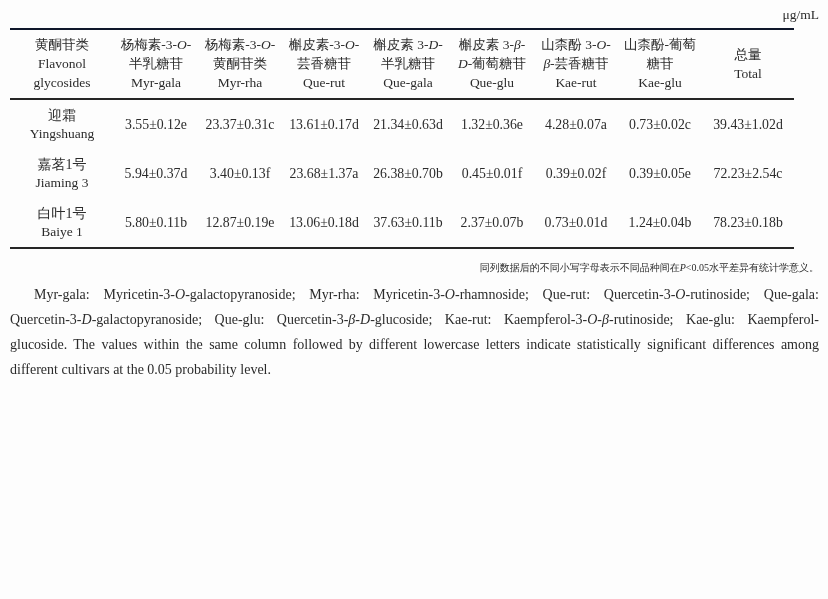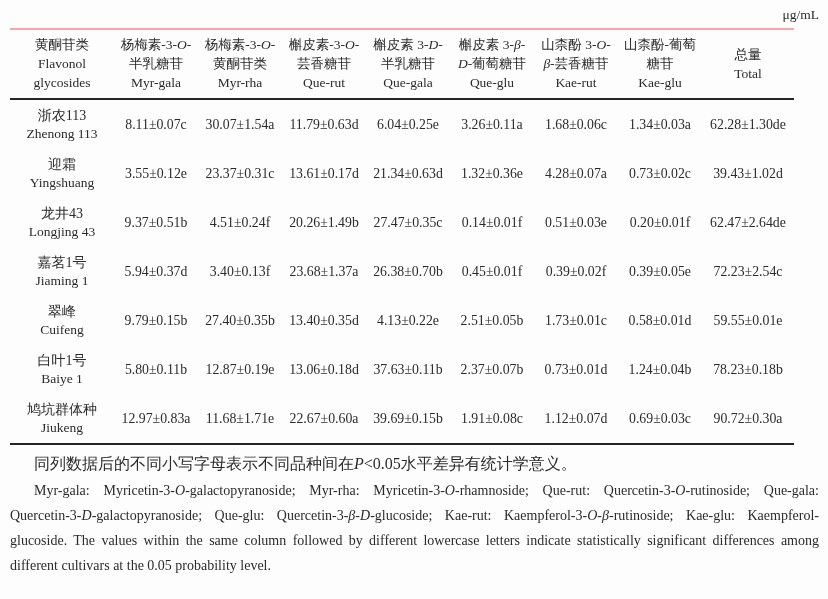--- a/index.html
+++ b/index.html
@@ -8,40 +8,40 @@
     background:#fdfdfd;color:#2b2b2b;
     font-family:"Liberation Serif","DejaVu Serif",serif;
     padding:5px 9px 7px 10px;overflow:hidden;position:relative;
   }
   .unit{
     text-align:right;font-size:13.5px;height:23px;line-height:20px;
     padding-right:0px;color:#2b2b2b;
   }
   table.maintable{
     border-collapse:collapse;table-layout:fixed;width:784px;
-    border-top:2px solid #fca5a5;border-bottom:2px solid #262626;
+    border-top:2px solid #0f172a;border-bottom:2px solid #262626;
   }
   thead th{
     border-bottom:2px solid #262626;
     font-weight:normal;font-size:13.5px;vertical-align:middle;
     padding:5px 0 6px 0;
   }
   thead th .hl{line-height:19px;text-align:center;white-space:nowrap;}
   tbody td{vertical-align:middle;}
   td.rowlabel{text-align:center;padding:2px 0;}
   td.rowlabel .zh{font-size:14px;line-height:19px;white-space:nowrap;}
   td.rowlabel .en{font-size:13.5px;line-height:18px;white-space:nowrap;}
   td.val{
     text-align:center;font-size:13.8px;height:47px;white-space:nowrap;
   }
   tr.tall td.val{height:56px;}
   i{font-style:italic;}
   .footnotes{margin-top:7px;}
   .fn-zh{
-    margin:0;font-size:16px;line-height:24px;text-indent:24px;
+    margin:0;font-size:10px;line-height:24px;text-indent:24px;text-align:right;
   }
   .fn-en{
     margin:2px 0 0 0;font-size:14px;line-height:25px;
     text-indent:24px;text-align:justify;
   }
 </style>
 </head>
 <body>
 
 <div class="page">
@@ -103,116 +103,60 @@
           </th>
           <th>
             <div class="hl">总量</div>
             <div class="hl">Total</div>
           </th>
         </tr>
     </thead>
     <tbody id="body-rows">
         <tr>
           <td class="rowlabel">
-            <div class="zh">浙农113</div>
-            <div class="en">Zhenong 113</div>
-          </td>
-          <td class="val">8.11±0.07c</td>
-          <td class="val">30.07±1.54a</td>
-          <td class="val">11.79±0.63d</td>
-          <td class="val">6.04±0.25e</td>
-          <td class="val">3.26±0.11a</td>
-          <td class="val">1.68±0.06c</td>
-          <td class="val">1.34±0.03a</td>
-          <td class="val">62.28±1.30de</td>
-        </tr>
-        <tr>
-          <td class="rowlabel">
             <div class="zh">迎霜</div>
             <div class="en">Yingshuang</div>
           </td>
           <td class="val">3.55±0.12e</td>
           <td class="val">23.37±0.31c</td>
           <td class="val">13.61±0.17d</td>
           <td class="val">21.34±0.63d</td>
           <td class="val">1.32±0.36e</td>
           <td class="val">4.28±0.07a</td>
           <td class="val">0.73±0.02c</td>
           <td class="val">39.43±1.02d</td>
         </tr>
         <tr>
           <td class="rowlabel">
-            <div class="zh">龙井43</div>
-            <div class="en">Longjing 43</div>
-          </td>
-          <td class="val">9.37±0.51b</td>
-          <td class="val">4.51±0.24f</td>
-          <td class="val">20.26±1.49b</td>
-          <td class="val">27.47±0.35c</td>
-          <td class="val">0.14±0.01f</td>
-          <td class="val">0.51±0.03e</td>
-          <td class="val">0.20±0.01f</td>
-          <td class="val">62.47±2.64de</td>
-        </tr>
-        <tr>
-          <td class="rowlabel">
             <div class="zh">嘉茗1号</div>
-            <div class="en">Jiaming 1</div>
+            <div class="en">Jiaming 3</div>
           </td>
           <td class="val">5.94±0.37d</td>
           <td class="val">3.40±0.13f</td>
           <td class="val">23.68±1.37a</td>
           <td class="val">26.38±0.70b</td>
           <td class="val">0.45±0.01f</td>
           <td class="val">0.39±0.02f</td>
           <td class="val">0.39±0.05e</td>
           <td class="val">72.23±2.54c</td>
-        </tr>
-        <tr>
-          <td class="rowlabel">
-            <div class="zh">翠峰</div>
-            <div class="en">Cuifeng</div>
-          </td>
-          <td class="val">9.79±0.15b</td>
-          <td class="val">27.40±0.35b</td>
-          <td class="val">13.40±0.35d</td>
-          <td class="val">4.13±0.22e</td>
-          <td class="val">2.51±0.05b</td>
-          <td class="val">1.73±0.01c</td>
-          <td class="val">0.58±0.01d</td>
-          <td class="val">59.55±0.01e</td>
         </tr>
         <tr>
           <td class="rowlabel">
             <div class="zh">白叶1号</div>
             <div class="en">Baiye 1</div>
           </td>
           <td class="val">5.80±0.11b</td>
           <td class="val">12.87±0.19e</td>
           <td class="val">13.06±0.18d</td>
           <td class="val">37.63±0.11b</td>
           <td class="val">2.37±0.07b</td>
           <td class="val">0.73±0.01d</td>
           <td class="val">1.24±0.04b</td>
           <td class="val">78.23±0.18b</td>
         </tr>
-        <tr>
-          <td class="rowlabel">
-            <div class="zh">鸠坑群体种</div>
-            <div class="en">Jiukeng</div>
-          </td>
-          <td class="val">12.97±0.83a</td>
-          <td class="val">11.68±1.71e</td>
-          <td class="val">22.67±0.60a</td>
-          <td class="val">39.69±0.15b</td>
-          <td class="val">1.91±0.08c</td>
-          <td class="val">1.12±0.07d</td>
-          <td class="val">0.69±0.03c</td>
-          <td class="val">90.72±0.30a</td>
-        </tr>
       </tbody>
   </table>
 
   <div class="footnotes">
     <p class="fn-zh">同列数据后的不同小写字母表示不同品种间在<i>P</i>&lt;0.05水平差异有统计学意义。</p>
     <p class="fn-en">Myr-gala: Myricetin-3-<i>O</i>-galactopyranoside; Myr-rha: Myricetin-3-<i>O</i>-rhamnoside; Que-rut: Quercetin-3-<i>O</i>-rutinoside; Que-gala: Quercetin-3-<i>D</i>-galactopyranoside; Que-glu: Quercetin-3-<i>β</i>-<i>D</i>-glucoside; Kae-rut: Kaempferol-3-<i>O</i>-<i>β</i>-rutinoside; Kae-glu: Kaempferol-glucoside. The values within the same column followed by different lowercase letters indicate statistically significant differences among different cultivars at the 0.05 probability level.</p>
   </div>
 </div>
 
 </body></html>

